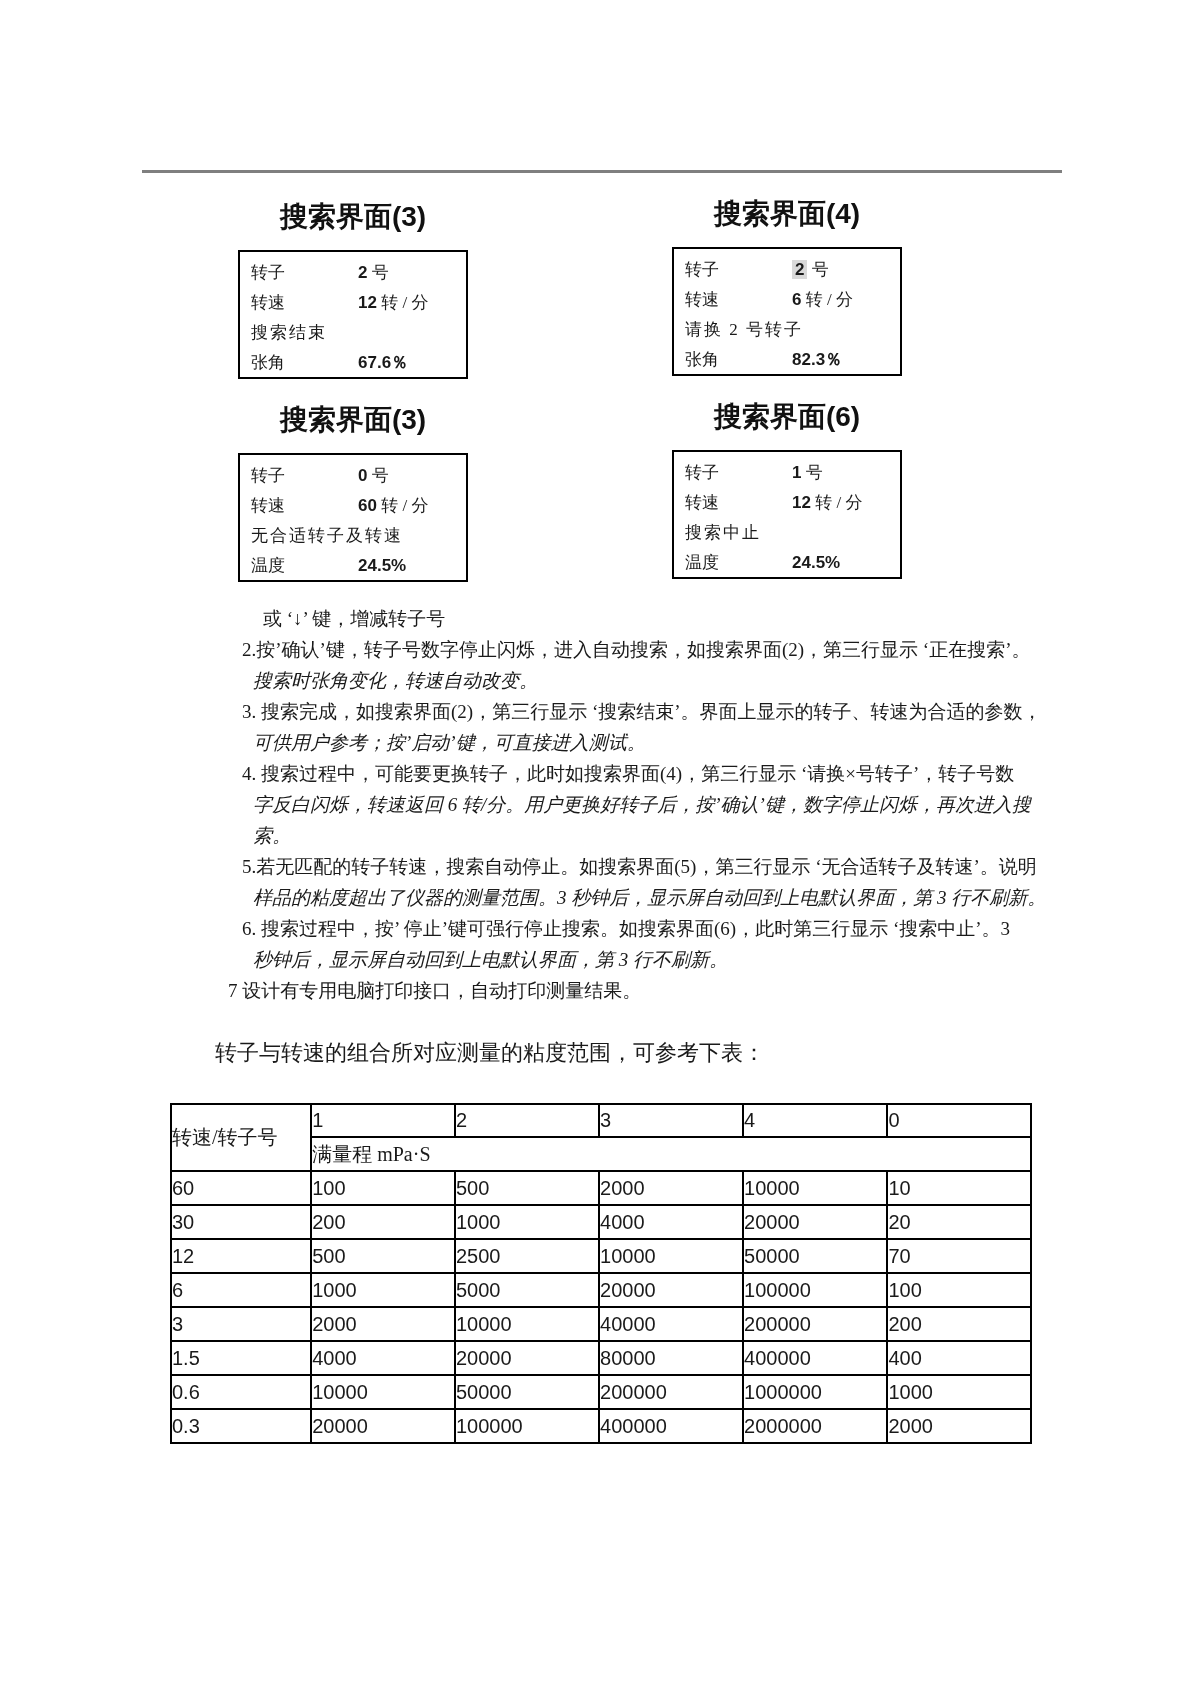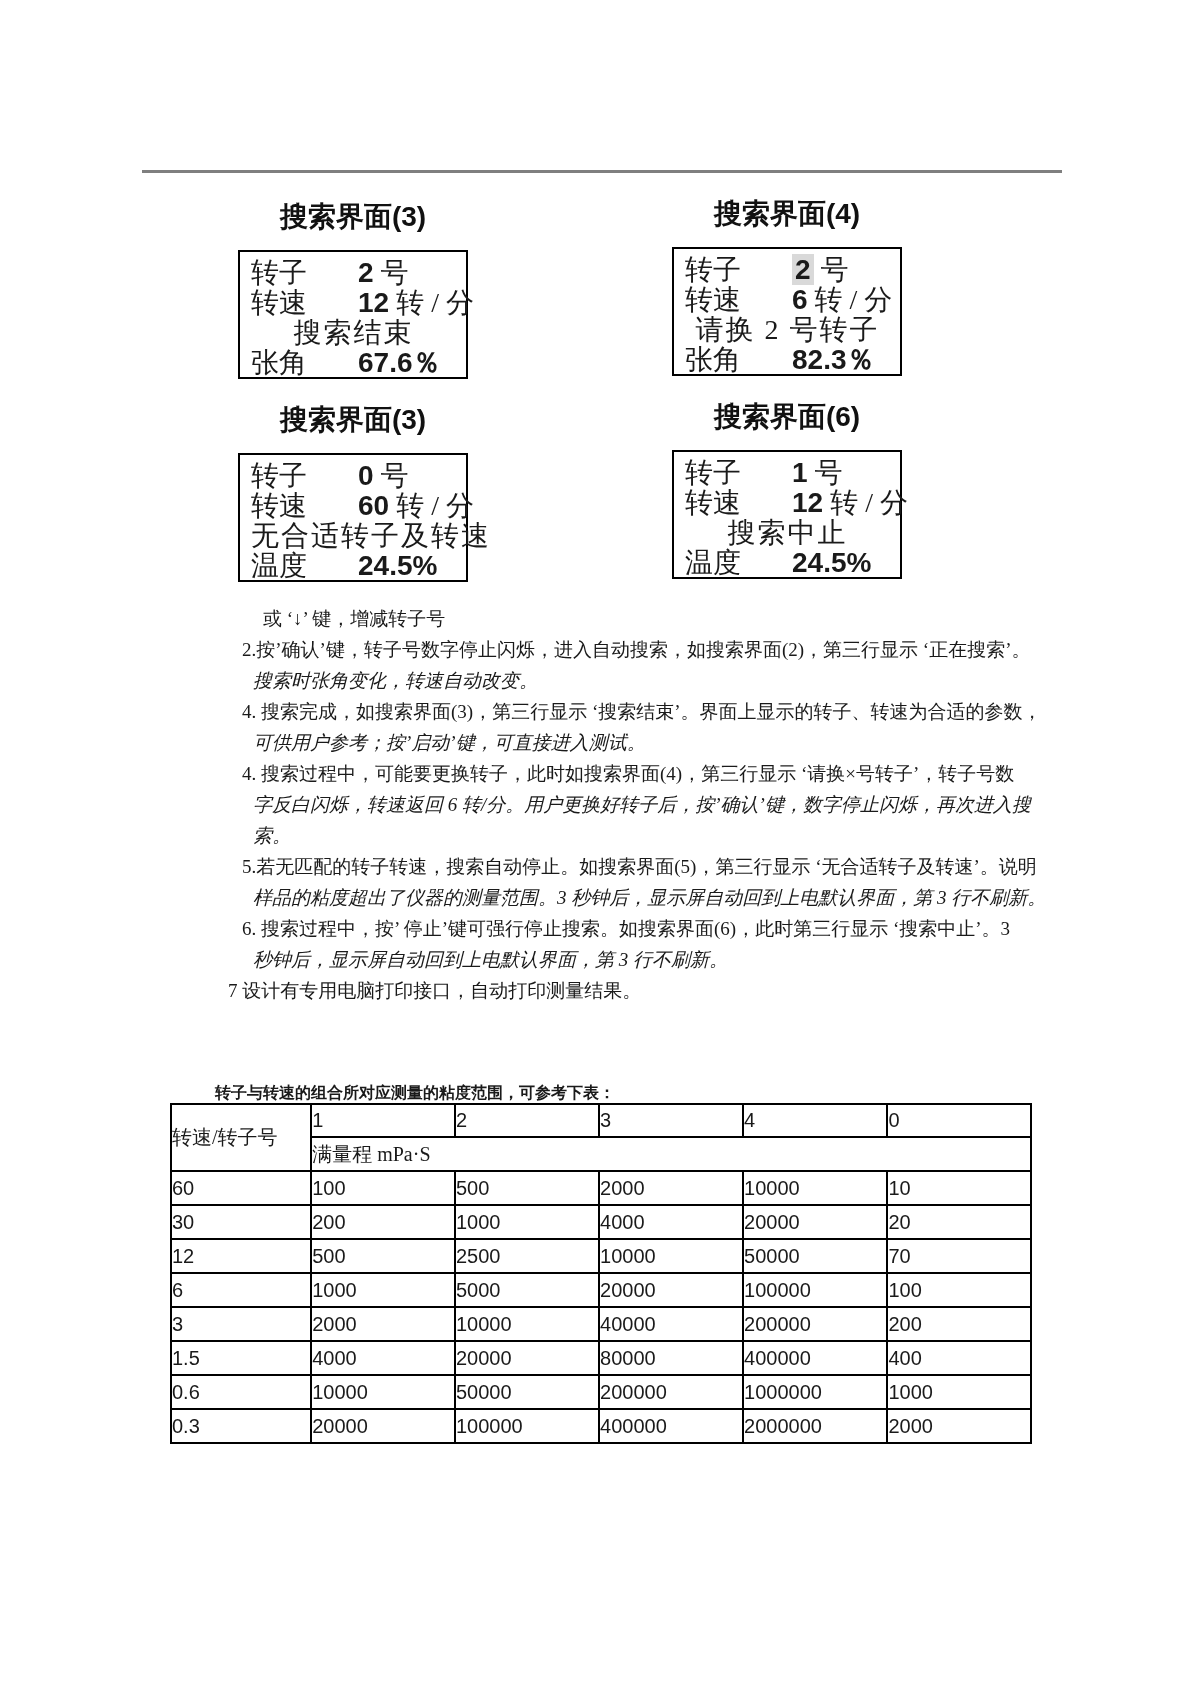--- a/index.html
+++ b/index.html
@@ -18,39 +18,39 @@
   .p2 { left:238px; top:404px; }
   .p3 { left:672px; top:401px; }
   .panel-title {
     margin:0 0 17px 0; text-align:center;
     font-family:"Liberation Sans", sans-serif; font-weight:bold;
     font-size:28px; line-height:32px; color:#111;
   }
   .lcd {
     box-sizing:border-box; border:2px solid #000; height:129px;
     padding:7px 10px 0 11px; display:flex; flex-direction:column;
-    justify-content:space-between; font-size:28px;
+    justify-content:space-between; font-size:17px;
   }
   .lcd .row { display:flex; height:28px; line-height:28px; white-space:nowrap; }
   .lcd .lbl { width:107px; flex:0 0 107px; }
   .lcd .num { font-family:"Liberation Sans", sans-serif; font-weight:600; }
-  .lcd .msg { display:block; text-align:center; letter-spacing:2px; }
+  .lcd .msg { display:block; letter-spacing:2px; }
   .hl { background:#d9d9d9; padding:0 3px; }
 
   
   .notes { position:absolute; left:217px; top:603px; width:840px; font-size:19px; }
   .nline { line-height:31px; height:31px; white-space:nowrap; }
   .nprefix { font-weight:bold; margin-right:4px; }
   .ind-item { padding-left:25px; }
   .ind-cont { padding-left:36px;font-style:italic; }
   .ind-line1 { padding-left:46px; }
   .ind-item7 { padding-left:11px; }
   .lead-in {
-    position:absolute; left:215px; top:1076px; white-space:nowrap;
-    font-size:16px; line-height:34px;font-weight:bold;
+    position:absolute; left:215px; top:1036px; white-space:nowrap;
+    font-size:22px; line-height:34px;
   }
 
   
   .vtable {
     position:absolute; left:170px; top:1103px; width:862px;
     border-collapse:collapse; text-align:left;
     font-family:"Liberation Sans", sans-serif; font-size:20px;
   }
   .vtable th, .vtable td { border:2px solid #000; padding:0; font-weight:normal; }
   .vtable .hrow1 th { height:31px; }
@@ -147,21 +147,21 @@
         <span class="lbl">温度</span>
         <span class="num">24.5%</span>
       </div>
     </div>
   </section>
 
   <div class="notes">
     <div class="nline ind-line1">或 ‘↓’  键，增减转子号</div>
     <div class="nline ind-item">2.按’确认’键，转子号数字停止闪烁，进入自动搜索，如搜索界面(2)，第三行显示 ‘正在搜索’。</div>
     <div class="nline ind-cont">搜索时张角变化，转速自动改变。</div>
-    <div class="nline ind-item">4. 搜索完成，如搜索界面(3)，第三行显示 ‘搜索结束’。界面上显示的转子、转速为合适的参数，</div>
+    <div class="nline ind-item">3. 搜索完成，如搜索界面(2)，第三行显示 ‘搜索结束’。界面上显示的转子、转速为合适的参数，</div>
     <div class="nline ind-cont">可供用户参考；按’启动’键，可直接进入测试。</div>
     <div class="nline ind-item">4. 搜索过程中，可能要更换转子，此时如搜索界面(4)，第三行显示 ‘请换×号转子’，转子号数</div>
     <div class="nline ind-cont">字反白闪烁，转速返回 6 转/分。用户更换好转子后，按’确认’键，数字停止闪烁，再次进入搜</div>
     <div class="nline ind-cont">索。</div>
     <div class="nline ind-item">5.若无匹配的转子转速，搜索自动停止。如搜索界面(5)，第三行显示 ‘无合适转子及转速’。说明</div>
     <div class="nline ind-cont">样品的粘度超出了仪器的测量范围。3 秒钟后，显示屏自动回到上电默认界面，第 3 行不刷新。</div>
     <div class="nline ind-item">6. 搜索过程中，按’ 停止’键可强行停止搜索。如搜索界面(6)，此时第三行显示 ‘搜索中止’。3</div>
     <div class="nline ind-cont">秒钟后，显示屏自动回到上电默认界面，第 3 行不刷新。</div>
     <div class="nline ind-item7">7   设计有专用电脑打印接口，自动打印测量结果。</div>
   </div>

